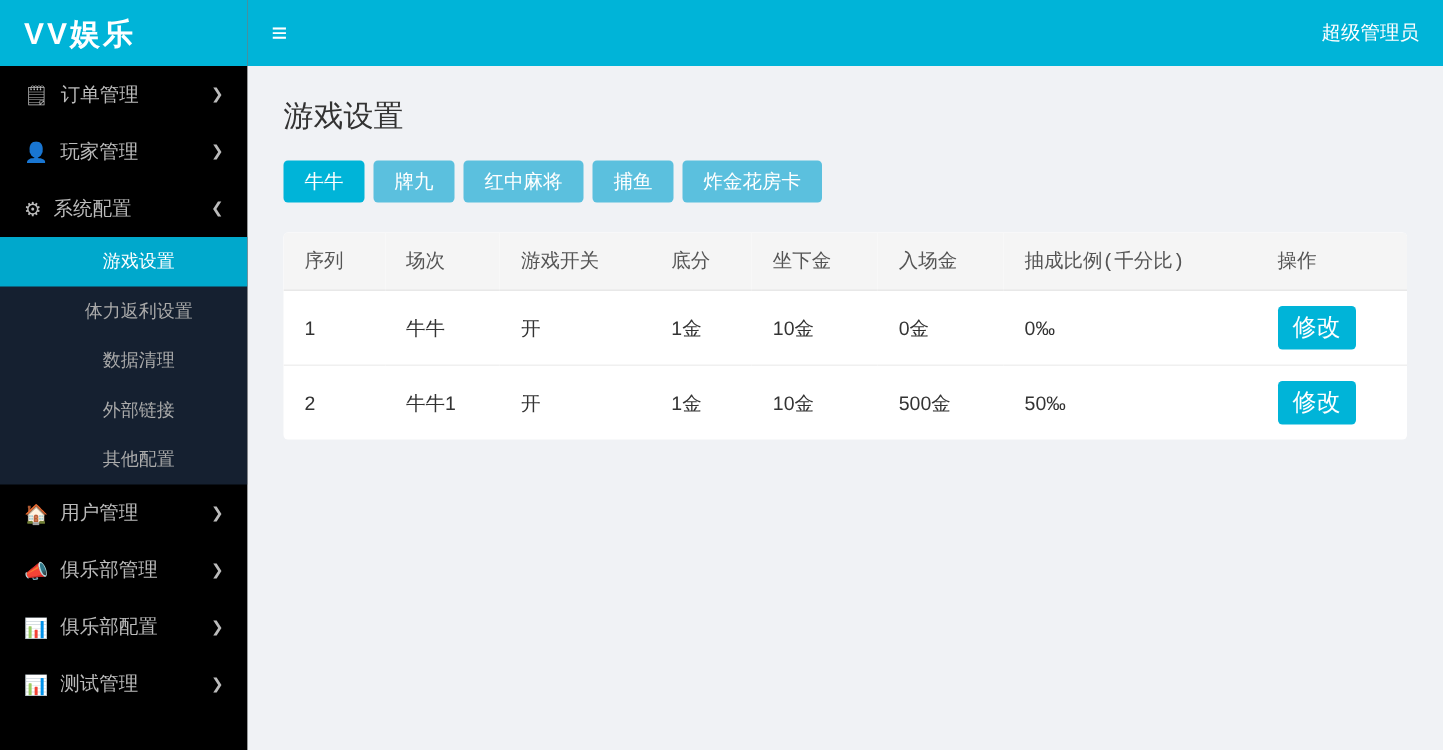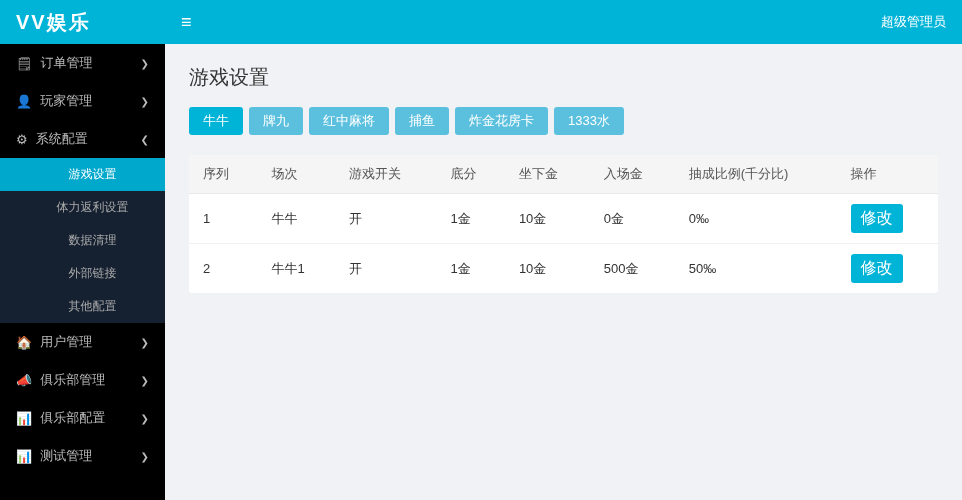--- a/index.html
+++ b/index.html
@@ -121,20 +121,21 @@
     thead tr {
       background: #f5f5f5;
     }
     th {
       padding: 10px 14px;
       text-align: left;
       font-weight: normal;
       color: #555;
       font-size: 13px;
       border-bottom: 1px solid #e8e8e8;
+      font-family: Liberation Mono, monospace;
     }
     td {
       padding: 10px 14px;
       color: #333;
       font-size: 13px;
       border-bottom: 1px solid #f0f0f0;
     }
     tr:last-child td { border-bottom: none; }
     .btn-edit {
       background: #00b4d8;
@@ -244,21 +245,20 @@
 
   <div class="content">
     <h2 class="page-title">游戏设置</h2>
 
     <div class="game-tabs">
       <button class="game-tab active">牛牛</button>
       <button class="game-tab inactive">牌九</button>
       <button class="game-tab inactive">红中麻将</button>
       <button class="game-tab inactive">捕鱼</button>
       <button class="game-tab inactive">炸金花房卡</button>
-      <button class="game-tab inactive">1333水</button>
     </div>
 
     <div class="table-container">
       <table>
         <thead>
           <tr>
             <th>序列</th>
             <th>场次</th>
             <th>游戏开关</th>
             <th>底分</th>

